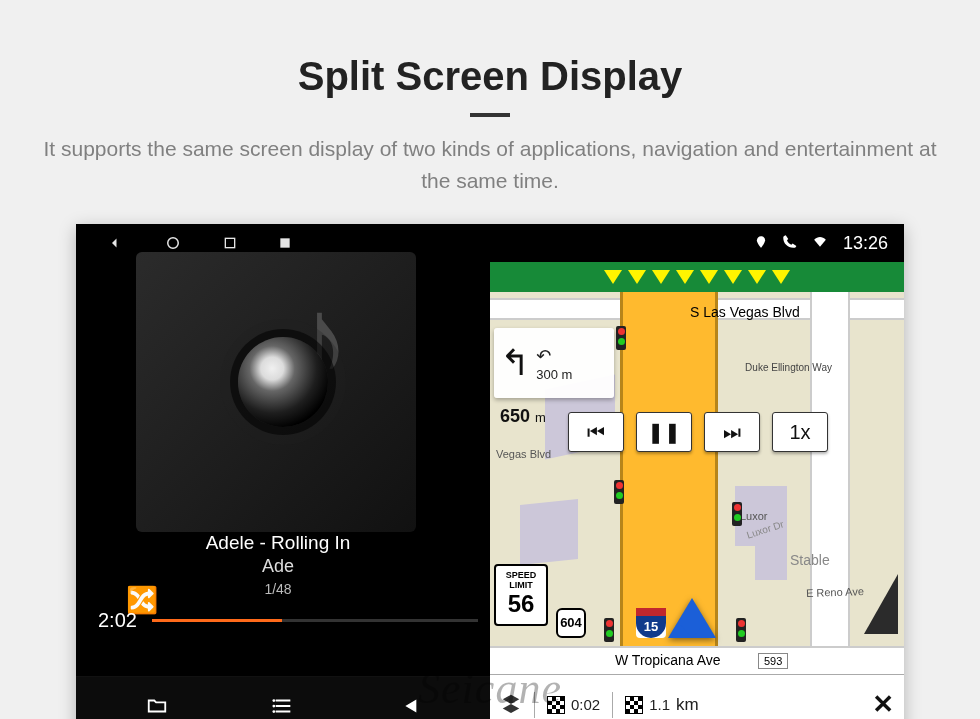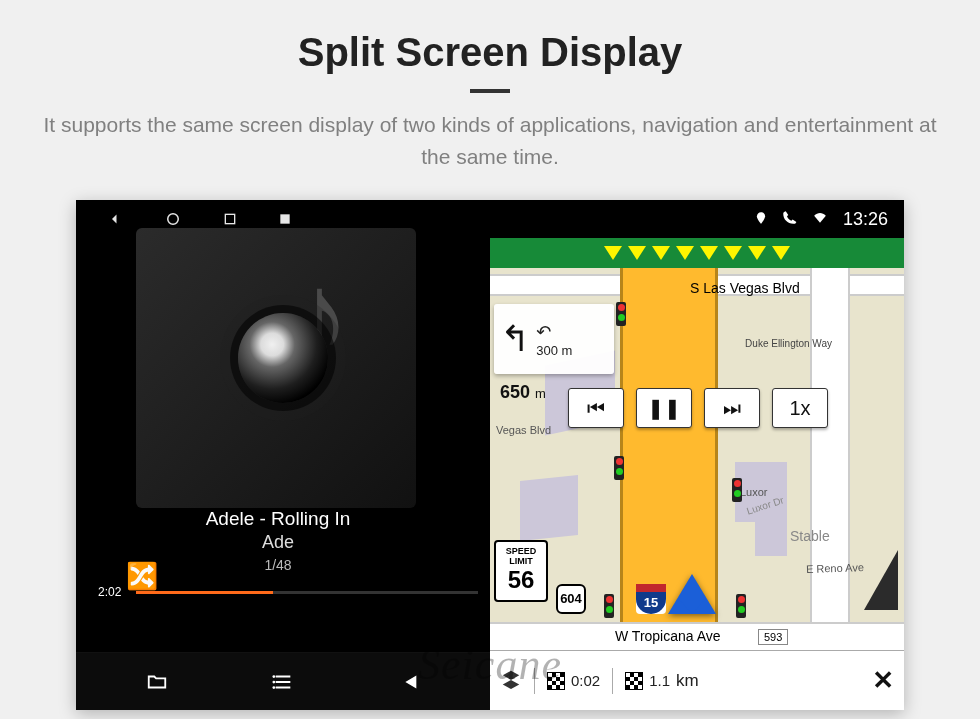--- a/index.html
+++ b/index.html
@@ -6,20 +6,21 @@
 body {
   width: 980px;
   height: 719px;
   background: #f0f0f0;
   font-family: Arial, sans-serif;
   overflow: hidden;
 }
 .heading {
   text-align: center;
   padding-top: 30px;
+  margin-top: 24px;
 }
 .heading h1 {
   font-size: 40px;
   font-weight: 700;
   color: #222;
 }
 .heading .underline {
   width: 40px;
   height: 4px;
   background: #333;
@@ -109,21 +110,21 @@
   font-size: 26px;
 }
 .progress-row {
   display: flex;
   align-items: center;
   gap: 15px;
   padding: 6px 12px 4px 22px;
   position: relative;
   z-index: 3;
 }
-.elapsed { font-size: 12px; color: #fff; }
+.elapsed { font-size: 20px; color: #fff; }
 .progress-track {
   flex: 1;
   height: 3px;
   background: #333;
   position: relative;
 }
 .progress-fill {
   position: absolute;
   height: 100%;
   background: #ff6a1a;

